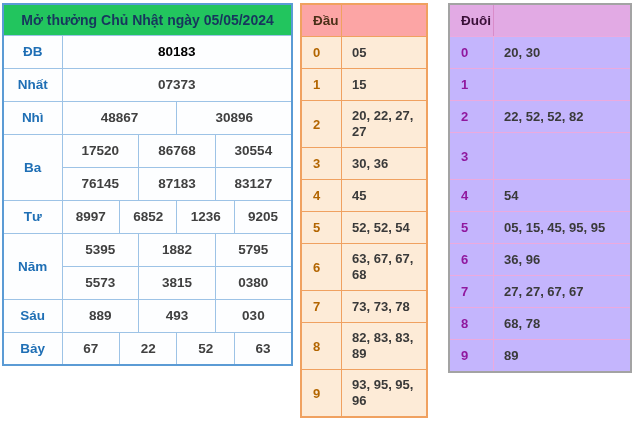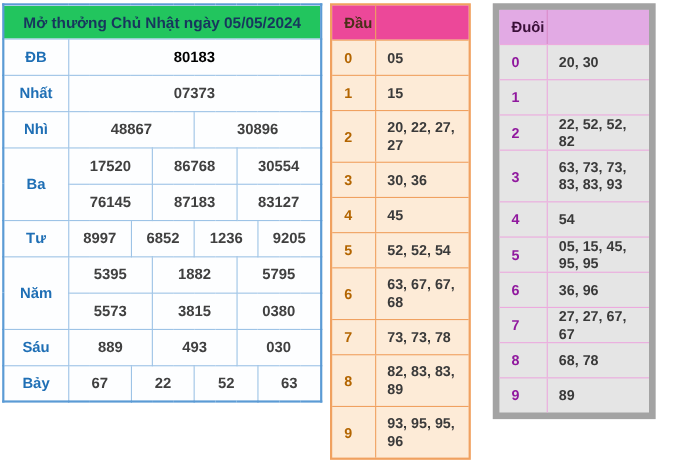--- a/index.html
+++ b/index.html
@@ -18,28 +18,28 @@
   }
   table.results td.hdr {
     background: #22c55e; color: #17365d; font-size: 14px; height: 31px;
   }
   table.results td.lbl { color: #1f6fb5; text-align: center; }
   table.results td.special { color: #000000; }
 
   
   .digit-table { position: absolute; top: 3px; }
   .dau { left: 300px; width: 128px; border: 2px solid #f0a160; background: #fdebd7; }
-  .duoi { left: 448px; width: 148px; border: 6px solid #a3a3a3; background: #e5e5e5; }
+  .duoi { left: 448px; width: 184px; border: 2px solid #a3a3a3; background: #c4b5fd; }
 
   .dt-row { display: flex; align-items: stretch; }
   .dau .dt-row { border-top: 1px solid #f0a160; }
   .duoi .dt-row { border-top: 1px solid #ecaade; }
   .dt-row.head { border-top: none; }
 
-  .dau .dt-row.head { background: #ec4899; height: 31px; }
+  .dau .dt-row.head { background: #fca5a5; height: 31px; }
   .duoi .dt-row.head { background: #e2aae4; height: 31px; }
 
   .dt-digit { flex: 0 0 auto; display: flex; align-items: center; padding-left: 11px;
               font-size: 13px; }
   .dau .dt-digit { width: 40px; border-right: 1px solid #f0a160; color: #b36500; }
   .duoi .dt-digit { width: 44px; border-right: 1px solid #ecaade; color: #90189e; }
 
   .dt-head-label { display: flex; align-items: center; padding-left: 11px; font-size: 13.5px; }
   .dau .dt-head-label { width: 40px; border-right: 1px solid #f0a160; color: #4a3018; }
   .duoi .dt-head-label { width: 44px; border-right: 1px solid #d98cc9; color: #3a1038; }
@@ -219,23 +219,20 @@
       </div>
   </div>
   <div class="dt-row h1">
     <div class="dt-digit">2</div>
     <div class="dt-numbers">
         <span>22, 52, 52, 82</span>
       </div>
   </div>
   <div class="dt-row h2">
     <div class="dt-digit">3</div>
-    <div class="dt-numbers">
-        <span>63, 73, 73, 83, 83, 93</span>
-      </div>
   </div>
   <div class="dt-row h1">
     <div class="dt-digit">4</div>
     <div class="dt-numbers">
         <span>54</span>
       </div>
   </div>
   <div class="dt-row h1">
     <div class="dt-digit">5</div>
     <div class="dt-numbers">

